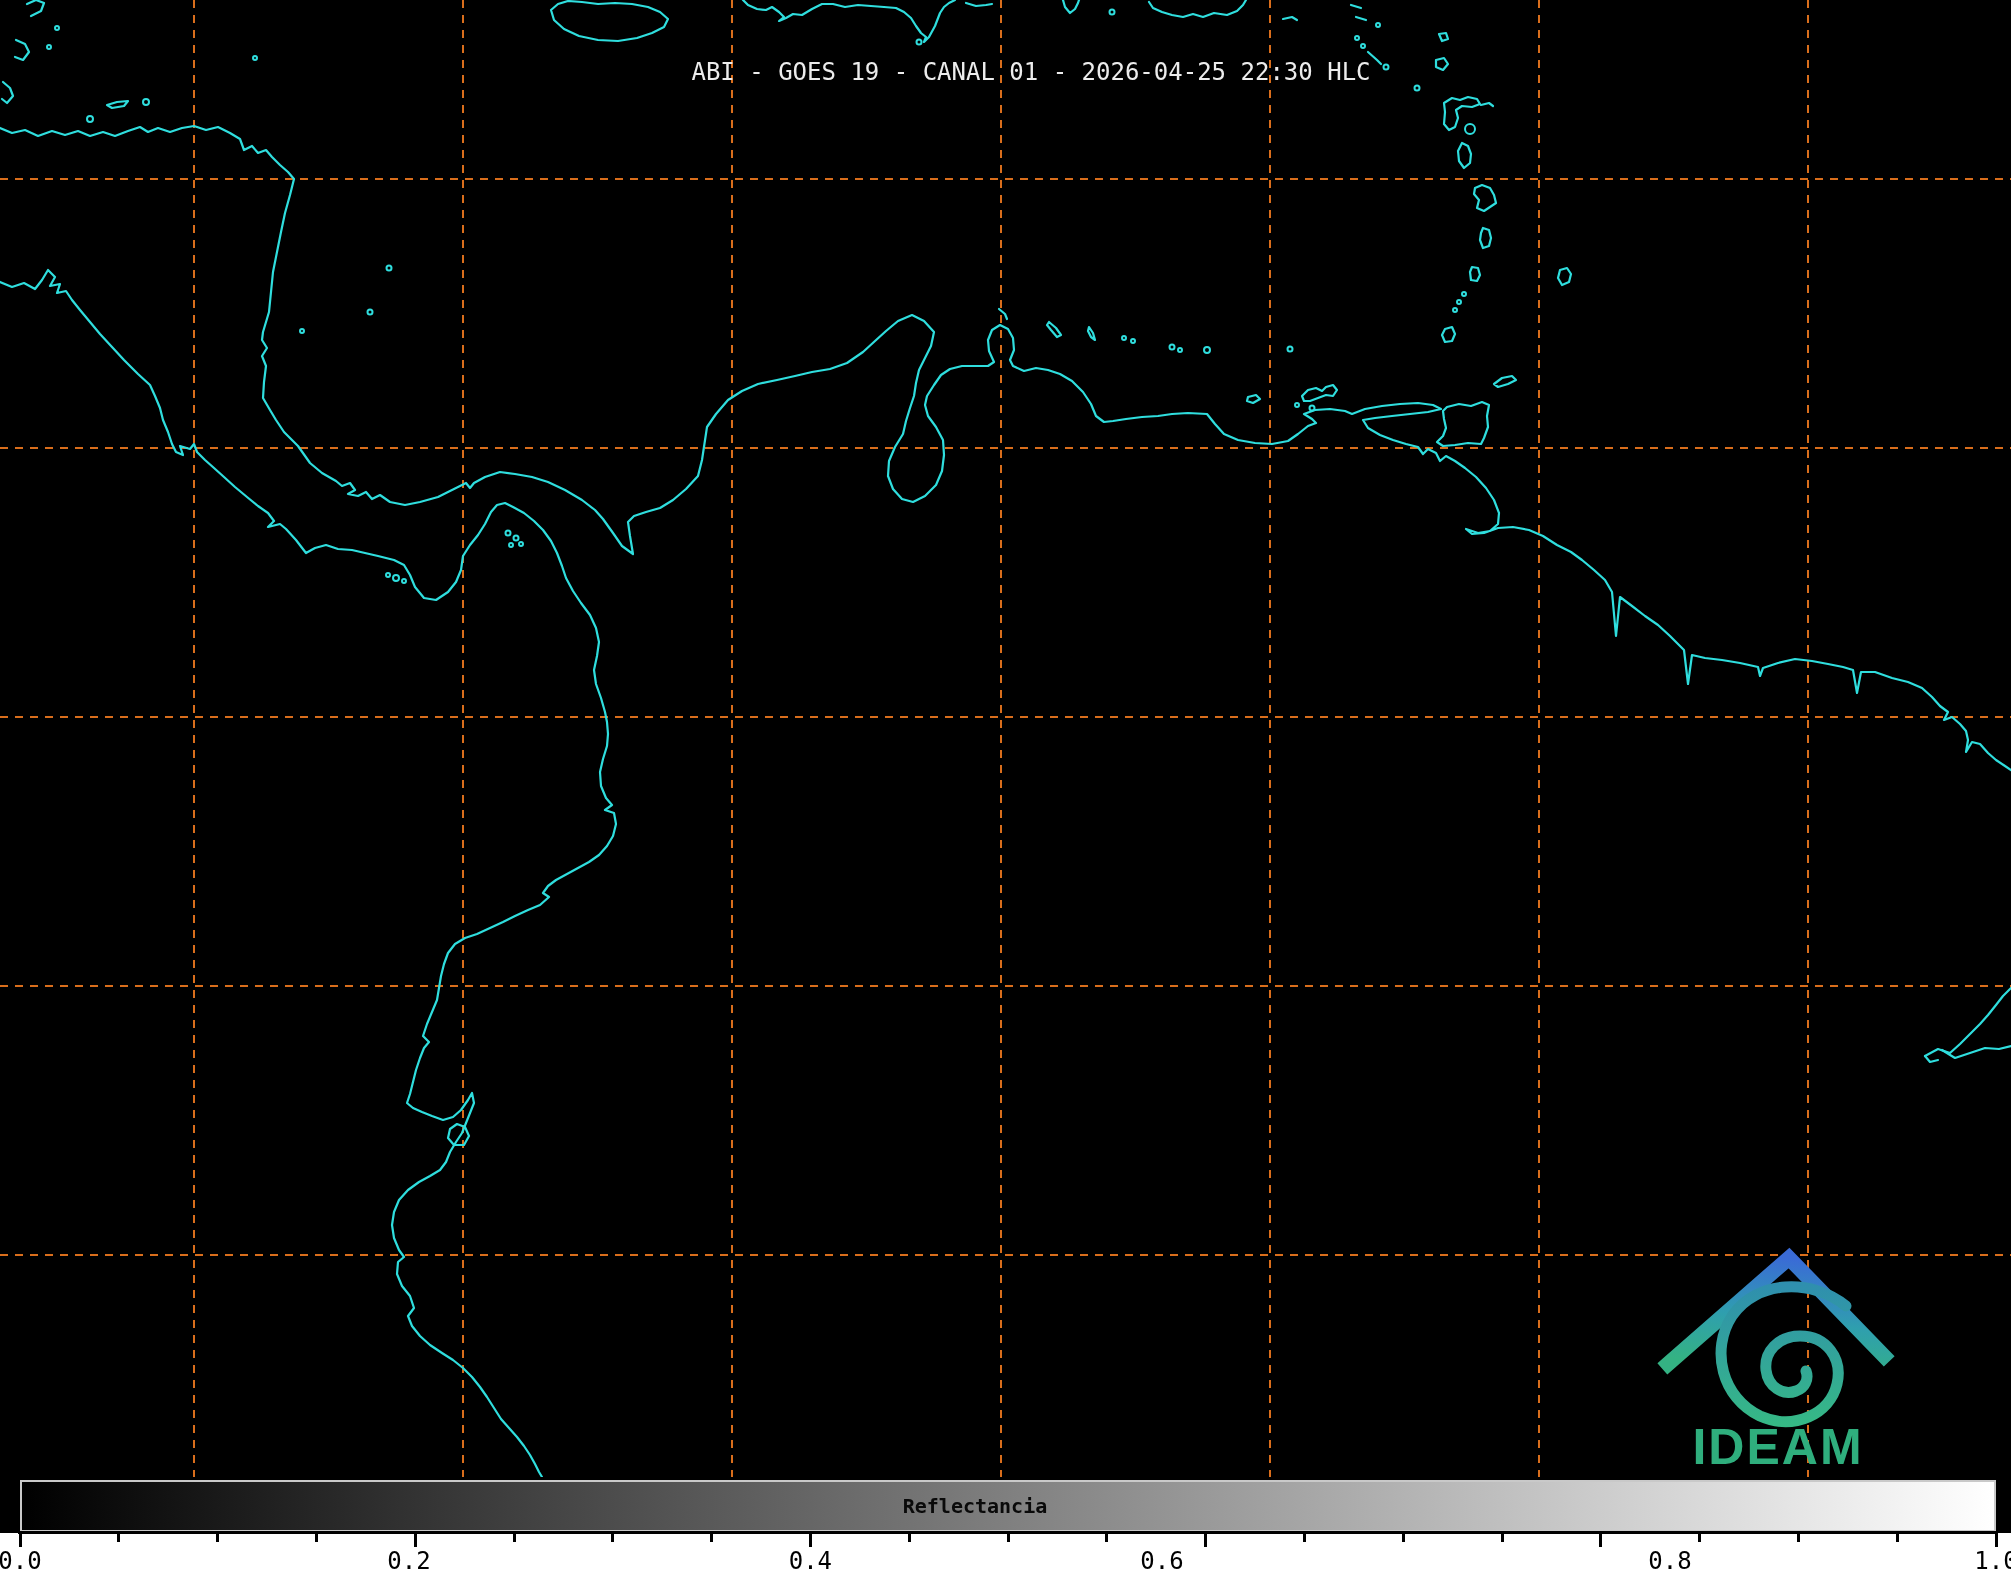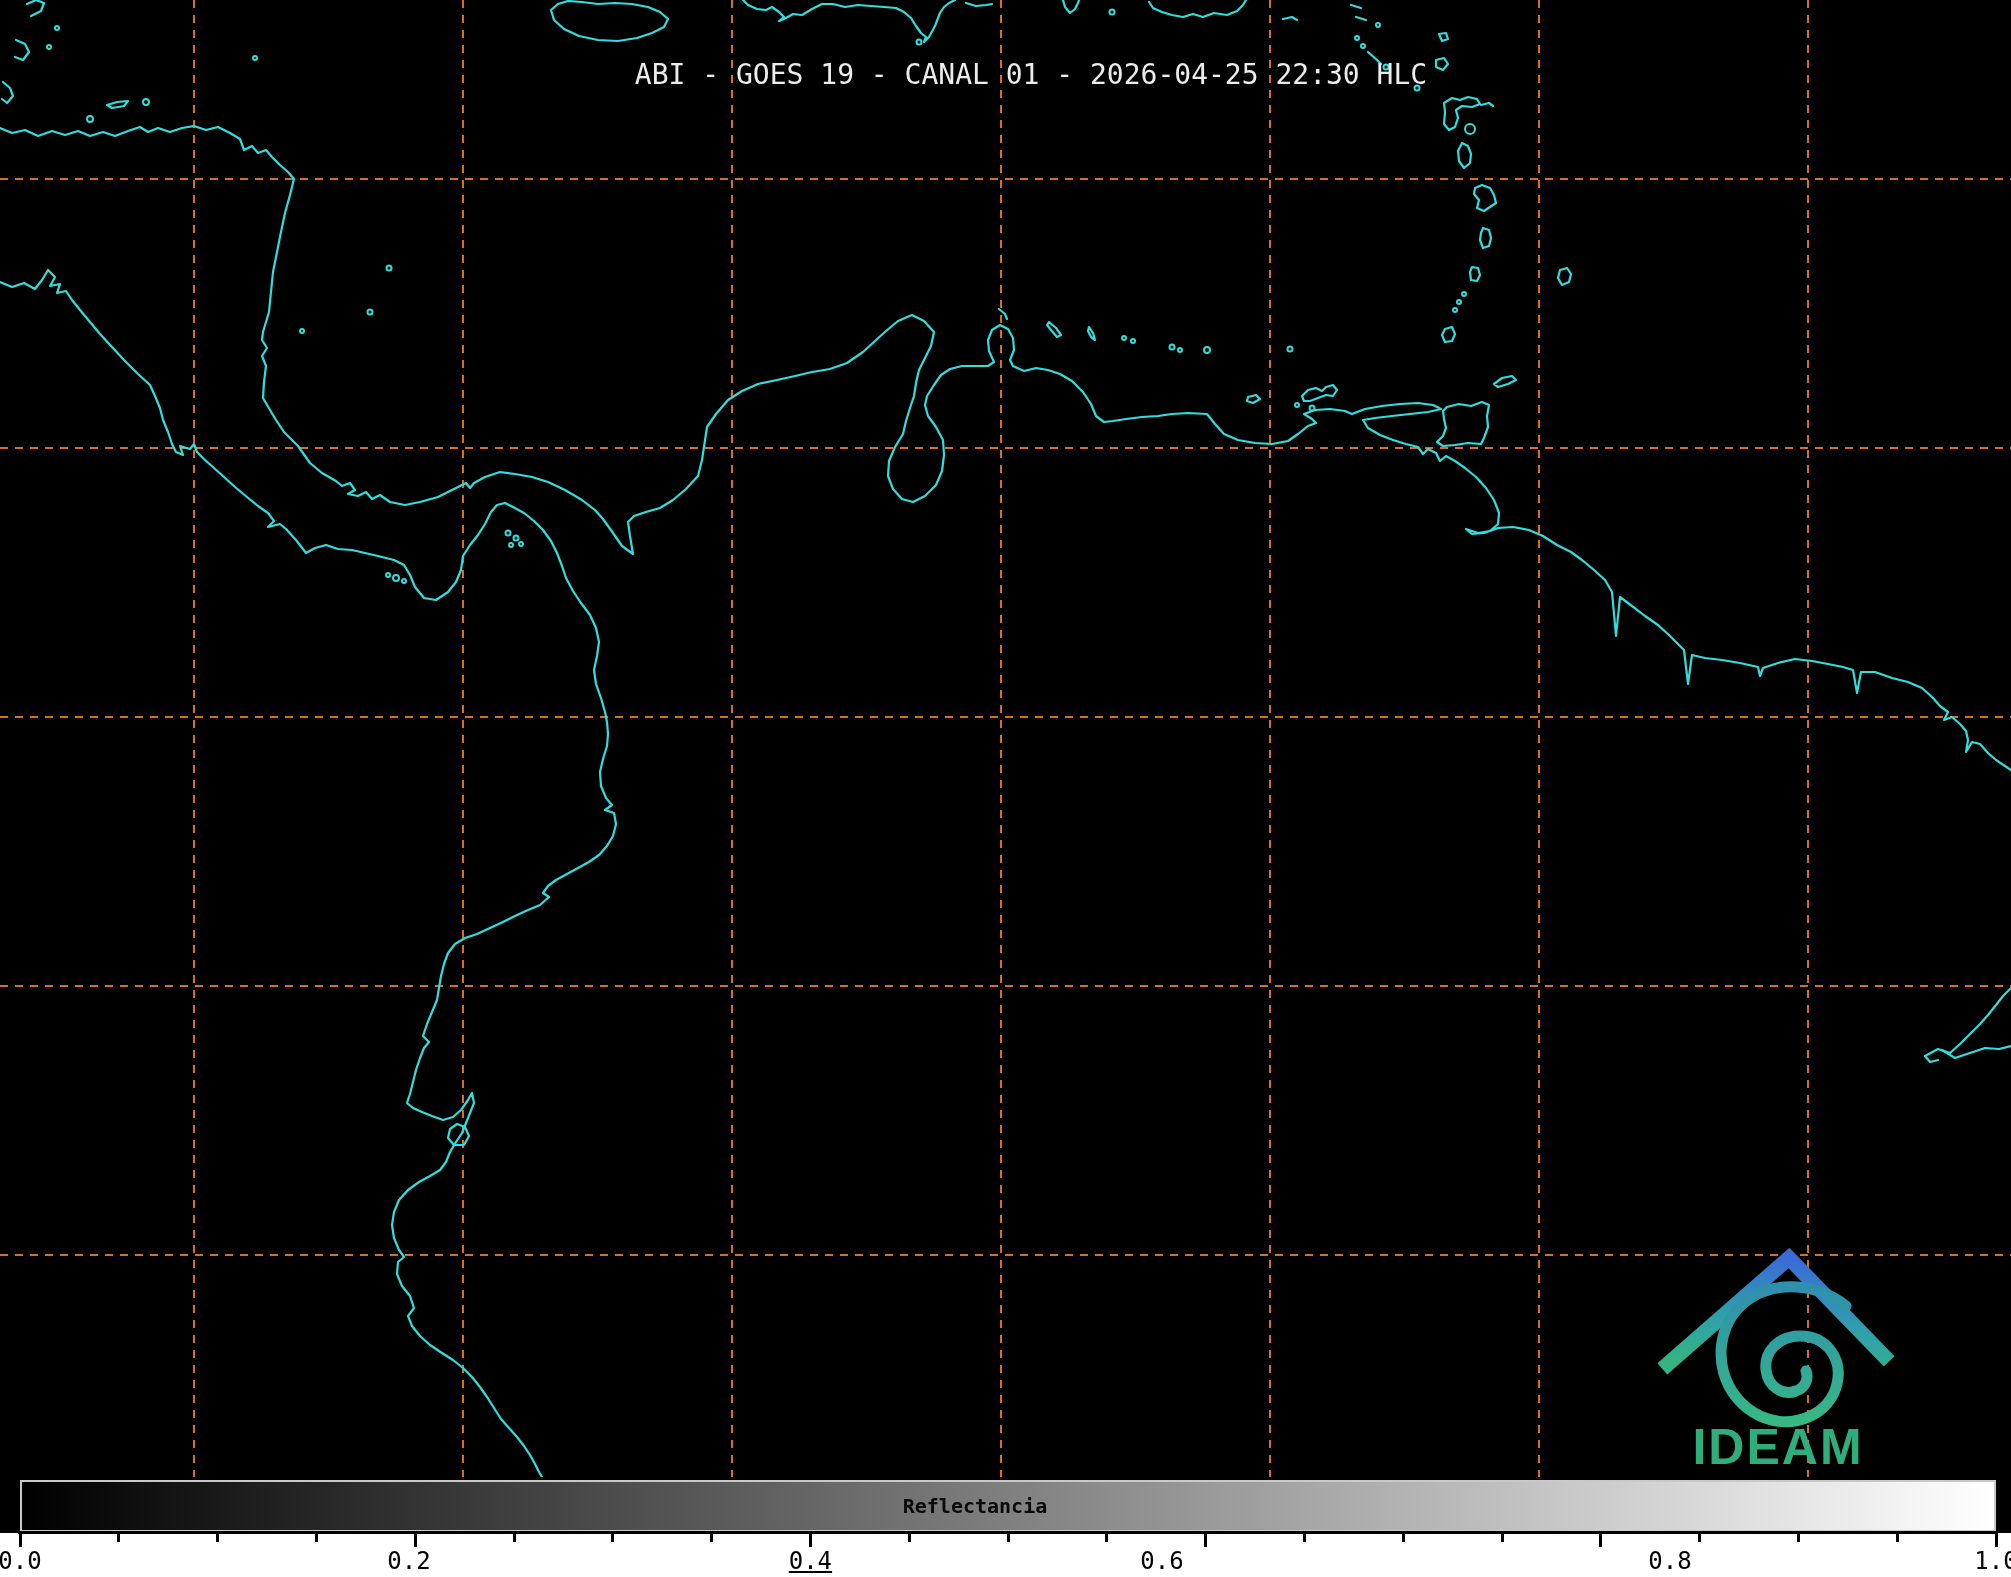--- a/index.html
+++ b/index.html
@@ -1,21 +1,21 @@
 <!DOCTYPE html>
 <html><head>
 <meta charset="utf-8">
 <style>
   html,body{margin:0;padding:0;background:#000;}
   #screen{position:relative;width:2011px;height:1577px;background:#000;overflow:hidden;
           font-family:"DejaVu Sans Mono", monospace;}
   #map-wrap{position:absolute;left:0;top:0;width:2011px;height:1477px;}
   #map-svg{position:absolute;left:0;top:0;}
   #title{position:absolute;top:58px;left:1031px;transform:translateX(-50%);
-         color:#ececec;font-size:28px;white-space:nowrap;letter-spacing:0px;}
+         color:#ececec;font-size:24px;white-space:nowrap;letter-spacing:0px;}
   
   #cbar-black{position:absolute;left:0;top:1477px;width:2011px;height:56px;background:#000;}
   #cbar-white{position:absolute;left:0;top:1533px;width:2011px;height:44px;background:#ffffff;}
   #cbar{position:absolute;left:20px;top:1480px;width:1976px;height:52px;
         border:2px solid #c9c9c9;box-sizing:border-box;}
   #cbar-axis{position:absolute;left:18px;top:1531px;width:1980px;height:3px;background:#000;}
   #cbar-label{position:absolute;left:975px;top:1492px;transform:translate(-50%,-50%);
         color:#0a0a0a;font-weight:bold;font-size:20px;white-space:nowrap;top:1506px;}
   .cbar-tick{position:absolute;width:3px;background:#000;top:1533px;}
   .cbar-tick.major{height:14px;}
@@ -154,18 +154,18 @@
       <div class="cbar-tick minor" style="left: 1302.9px;"></div>
       <div class="cbar-tick minor" style="left: 1401.7px;"></div>
       <div class="cbar-tick minor" style="left: 1500.5px;"></div>
       <div class="cbar-tick major" style="left: 1599.3px;"></div>
       <div class="cbar-tick minor" style="left: 1698.1px;"></div>
       <div class="cbar-tick minor" style="left: 1796.9px;"></div>
       <div class="cbar-tick minor" style="left: 1895.7px;"></div>
       <div class="cbar-tick major" style="left: 1994.5px;"></div>
       <div class="cbar-ticklabel" style="left: 20px;">0.0</div>
       <div class="cbar-ticklabel" style="left: 409px;">0.2</div>
-      <div class="cbar-ticklabel" style="left: 810.4px; text-decoration: underline;">0.4</div>
+      <div class="cbar-ticklabel" style="left: 810.4px;">0.4</div>
       <div class="cbar-ticklabel" style="left: 1162px;">0.6</div>
       <div class="cbar-ticklabel" style="left: 1670px;">0.8</div>
       <div class="cbar-ticklabel" style="left: 1996px;">1.0</div>
     </div>
 </div>
 
 </body></html>

